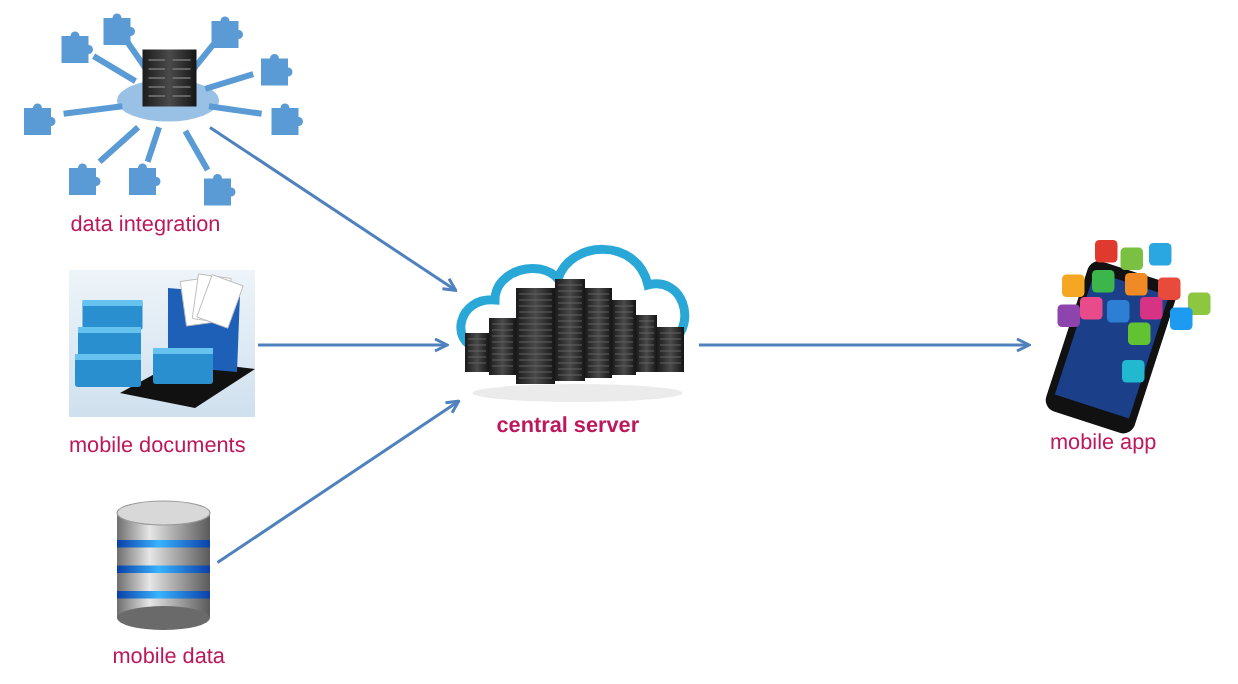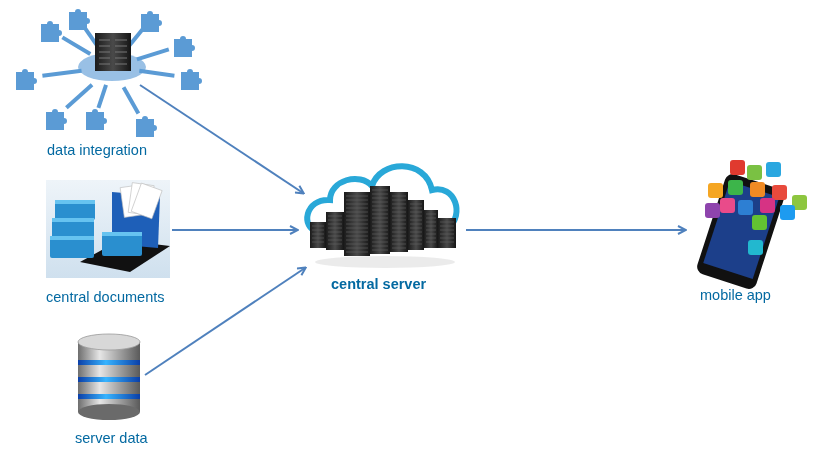--- a/index.html
+++ b/index.html
@@ -1,17 +1,17 @@
 <!DOCTYPE html>
 <html><head>
 <meta charset="utf-8">
 <style>
   html,body{margin:0;padding:0;background:#ffffff;}
   body{width:825px;height:456px;position:relative;overflow:hidden;font-family:"Liberation Sans","DejaVu Sans",sans-serif;}
-  .label{position:absolute;font-size:14.5px;color:#0369a1;white-space:nowrap;}
+  .label{position:absolute;font-size:14.5px;color:#be185d;white-space:nowrap;}
   svg{position:absolute;left:0;top:0;}
 </style>
 </head>
 <body>
 
 <svg width="825" height="456" viewBox="0 0 825 456">
   <defs>
     <marker id="ah" markerWidth="10" markerHeight="10" refX="8" refY="5" orient="auto" markerUnits="userSpaceOnUse">
       <path d="M1,1 L9,5 L1,9" fill="none" stroke="#4f81bd" stroke-width="2"></path>
     </marker>
@@ -230,16 +230,16 @@
         <rect x="738" y="200" width="15" height="15" rx="3" fill="#2d7fd3"></rect>
         <rect x="760" y="198" width="15" height="15" rx="3" fill="#d63384"></rect>
         <rect x="780" y="205" width="15" height="15" rx="3" fill="#1d9bf0"></rect>
         <rect x="752" y="215" width="15" height="15" rx="3" fill="#63c232"></rect>
         <rect x="748" y="240" width="15" height="15" rx="3" fill="#22b8cf"></rect>
       </g>
   </g>
 </svg>
 
 <div class="label" style="left:47px;top:142px;">data integration</div>
-<div class="label" style="left:46px;top:289px;">central documents</div>
-<div class="label" style="left:75px;top:430px;">server data</div>
+<div class="label" style="left:46px;top:289px;">mobile documents</div>
+<div class="label" style="left:75px;top:430px;">mobile data</div>
 <div class="label" style="left:331px;top:276px;font-weight:bold;">central server</div>
 <div class="label" style="left:680px;top:287px;margin-left:20px;">mobile app</div>
 
 </body></html>

